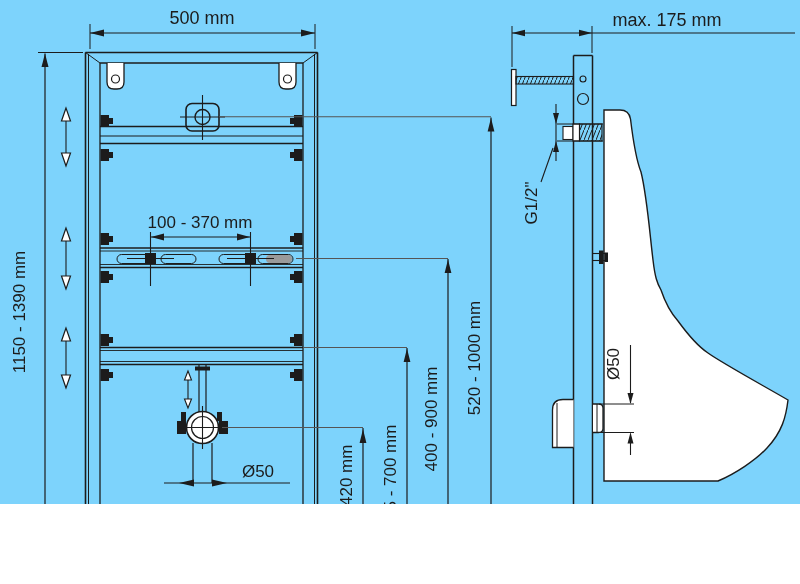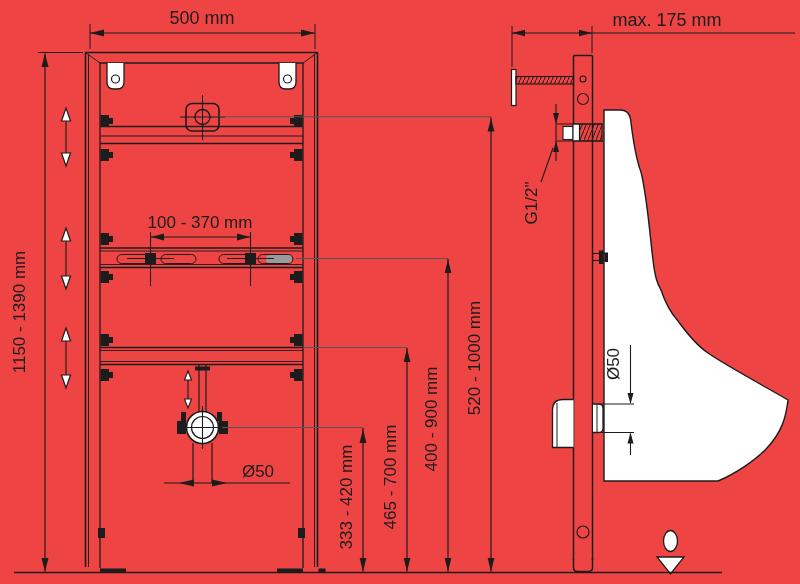--- a/index.html
+++ b/index.html
@@ -1,16 +1,16 @@
 <!DOCTYPE html>
 <html><head>
 <meta charset="utf-8">
 <style>
   html,body{margin:0;padding:0;background:#fff;}
-  .sheet{position:relative;width:800px;height:584px;background:#ef4444;overflow:hidden;
+  .sheet{position:relative;width:800px;height:504px;background:#7dd3fc;overflow:hidden;
          font-family:"Liberation Sans",sans-serif;text-align:center;}
   svg{display:block;}
   text{fill:#1c1c1c;font-family:"Liberation Sans",sans-serif;}
   .dim-label{font-size:17px;}
   .dim-label-lg{font-size:18px;}
 </style>
 </head>
 <body>
 
 <div class="sheet">

